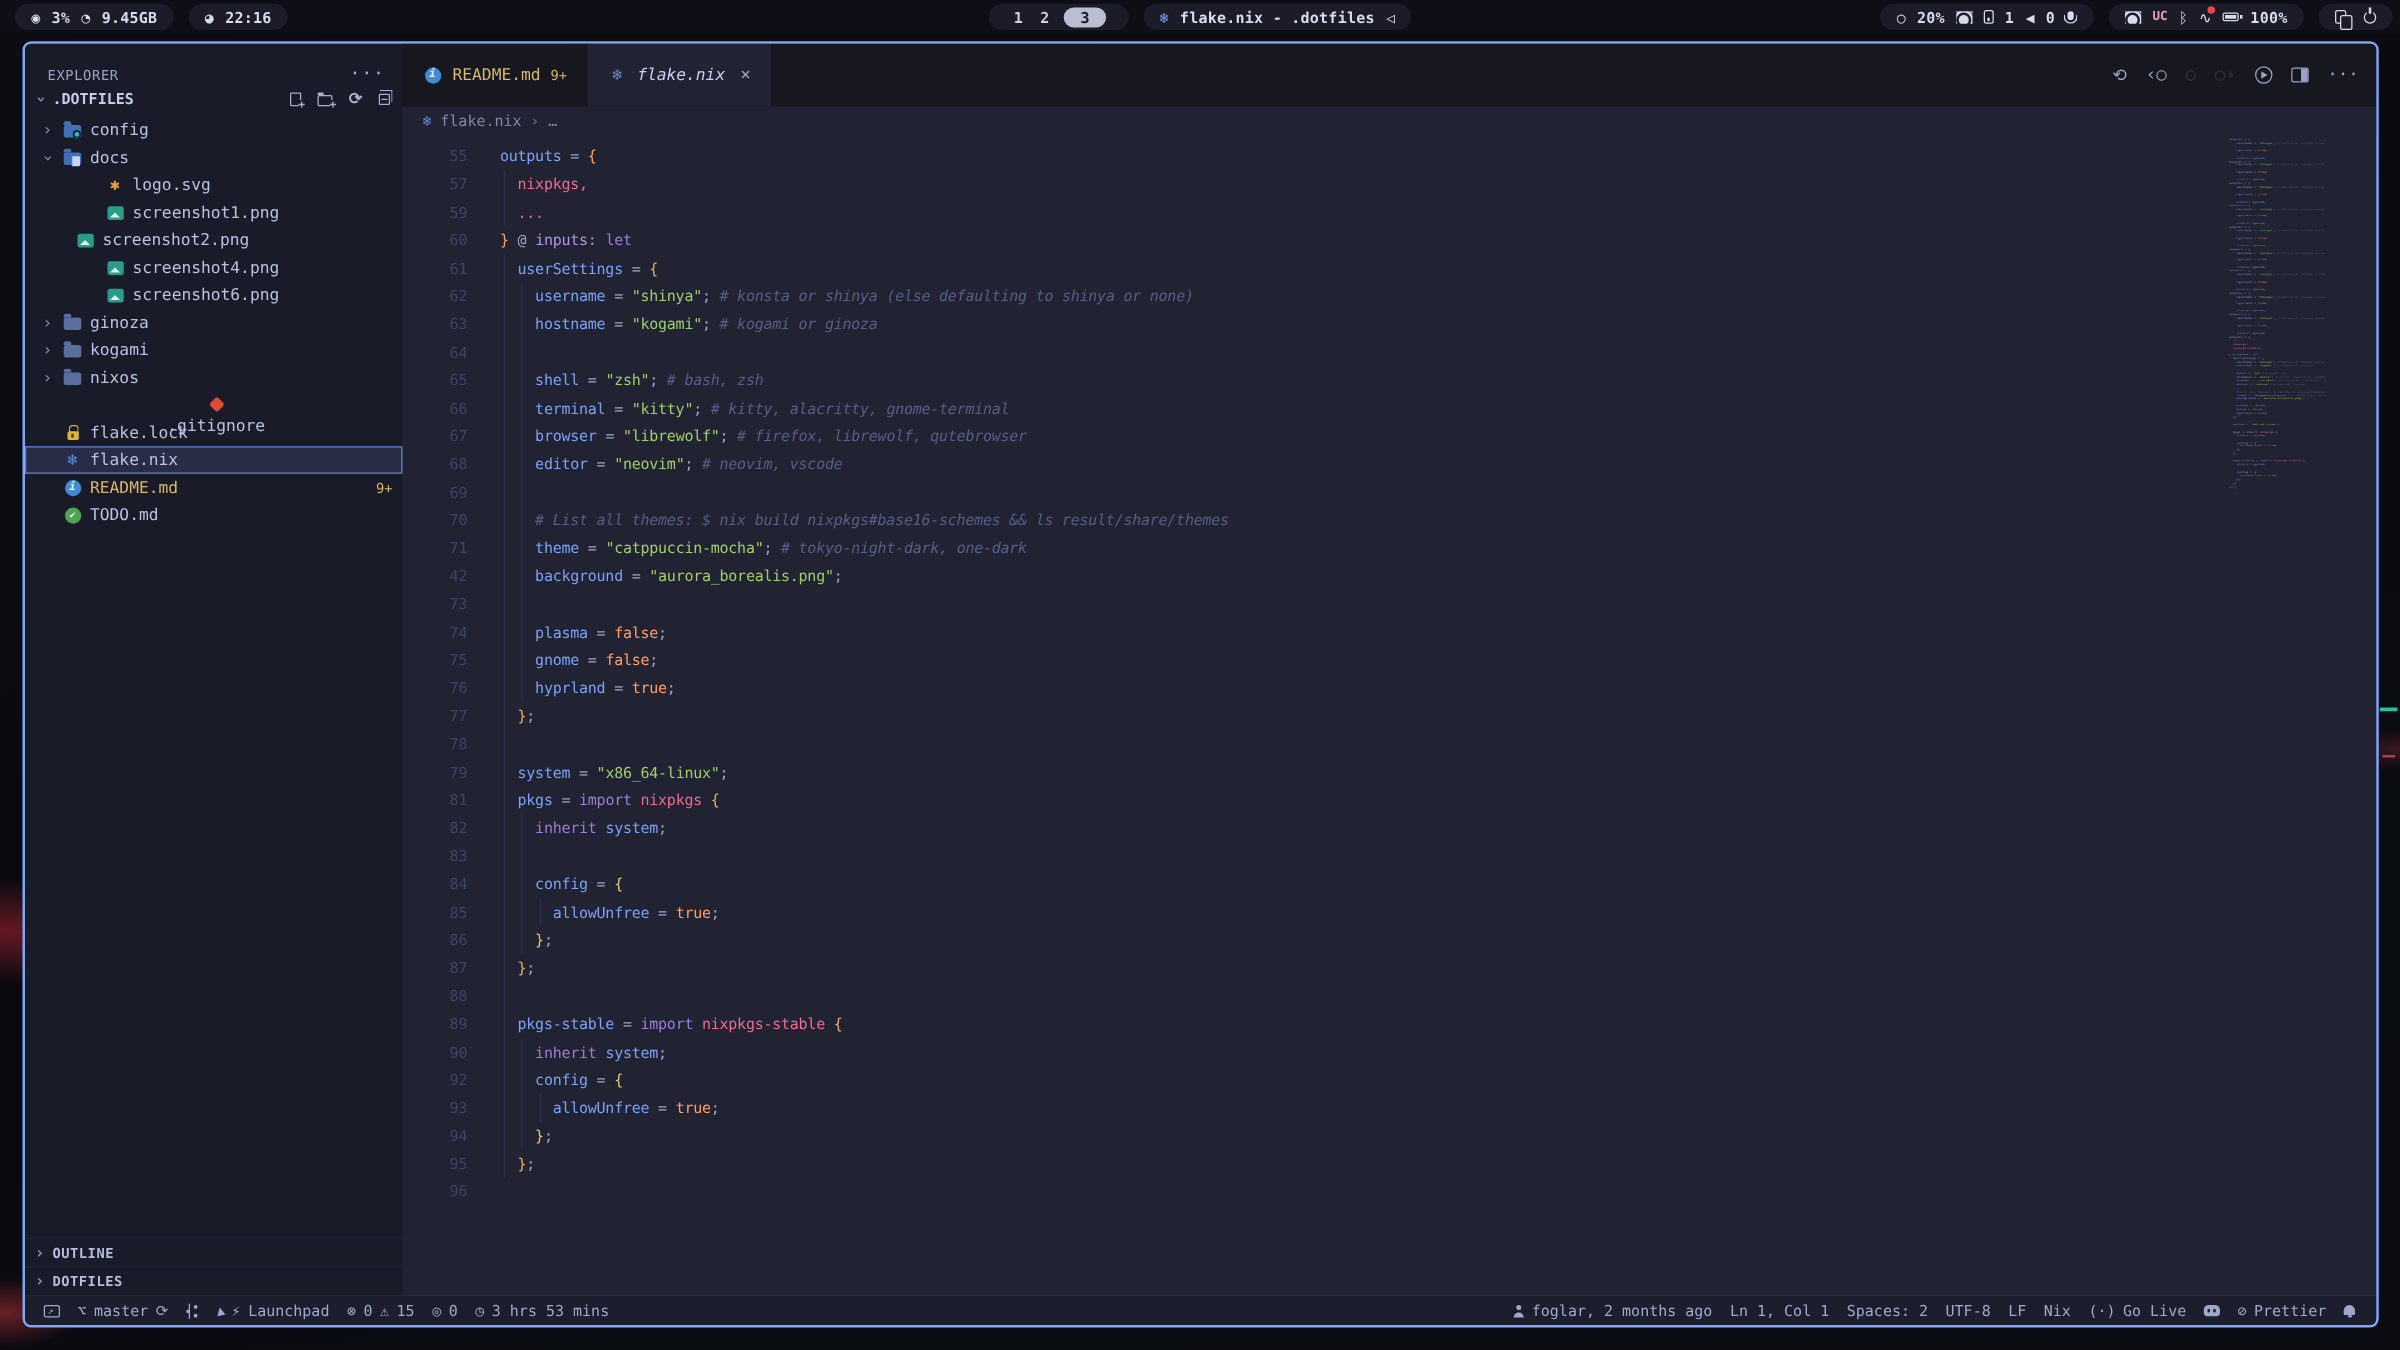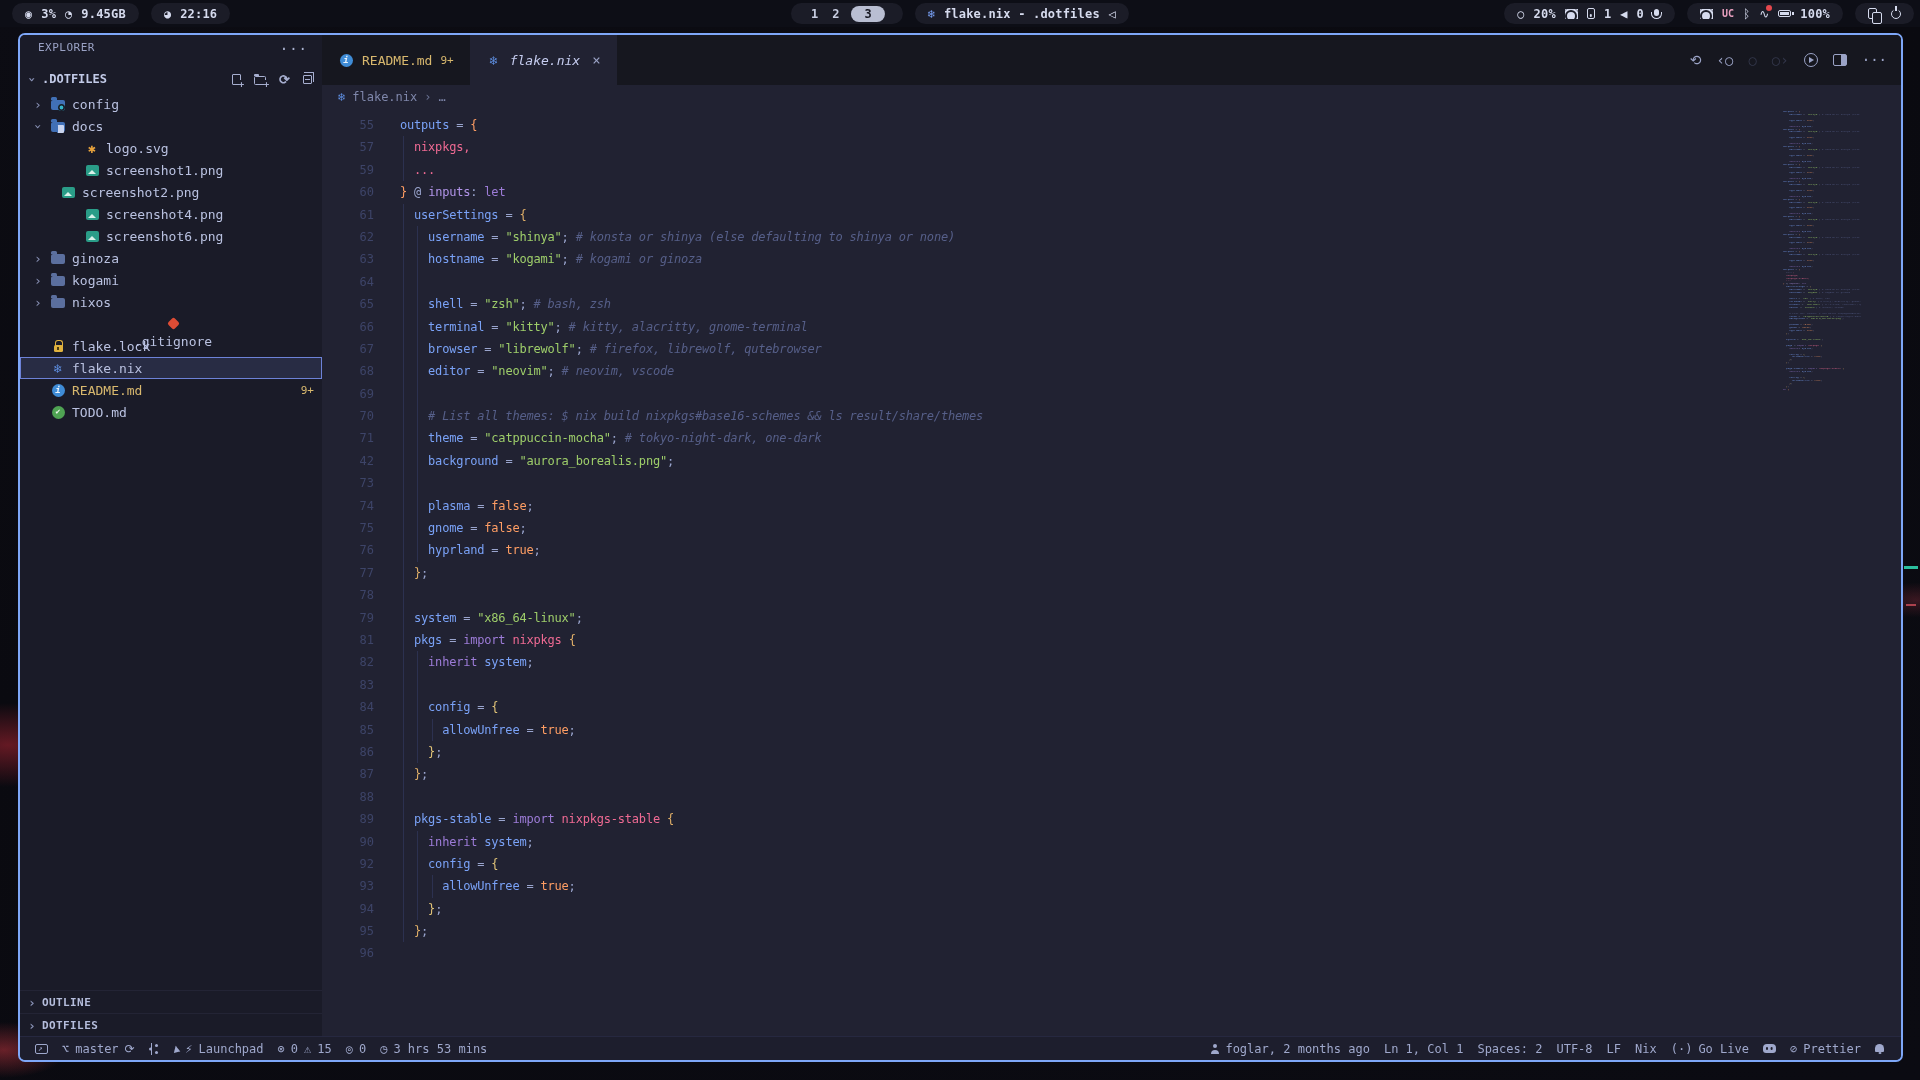--- a/index.html
+++ b/index.html
@@ -73,21 +73,21 @@
   .ic-rocket { display:inline-block; transform:rotate(-12deg); font-size:11px; }
 
   
   .window { position:absolute; left:18px; top:33px; width:1885px; height:1029px;
     border:2px solid #7ea7f8; border-radius:7px; background:#212232; overflow:hidden;
     display:flex; flex-direction:column; }
   .main-row { flex:1; display:flex; min-height:0; }
 
   
   .sidebar { width:302px; background:#1a1b28; display:flex; flex-direction:column; font-size:13px; color:#b6bedd; }
-  .exp-header { height:26px; display:flex; align-items:flex-start; padding:0 14px 0 18px; color:#9aa2c5;
+  .exp-header { height:26px; display:flex; align-items:flex-end; padding:0 14px 0 18px; color:#9aa2c5;
     font-size:11px; letter-spacing:.5px; margin-top:6px; }
   .exp-header .more { margin-left:auto; font-size:14px; letter-spacing:1px; color:#aab2d0; cursor:pointer; }
   .section-row { height:24px; display:flex; align-items:center; padding:0 10px 0 6px; font-weight:bold;
     color:#c3cbe8; font-size:12px; gap:4px; }
   .section-row .acts { margin-left:auto; display:flex; gap:13px; align-items:center; color:#a7afd0; }
   .chev { display:inline-block; width:12px; color:#8891b5; font-size:13px; text-align:center; }
   .chev.open { transform:rotate(90deg); }
   .tree { margin-top:2px; }
   .row { height:22px; display:flex; align-items:center; gap:6px; padding-right:8px; cursor:pointer; position:relative; }
   .row .lbl { color:#b9c1e0; font-size:13px; }

